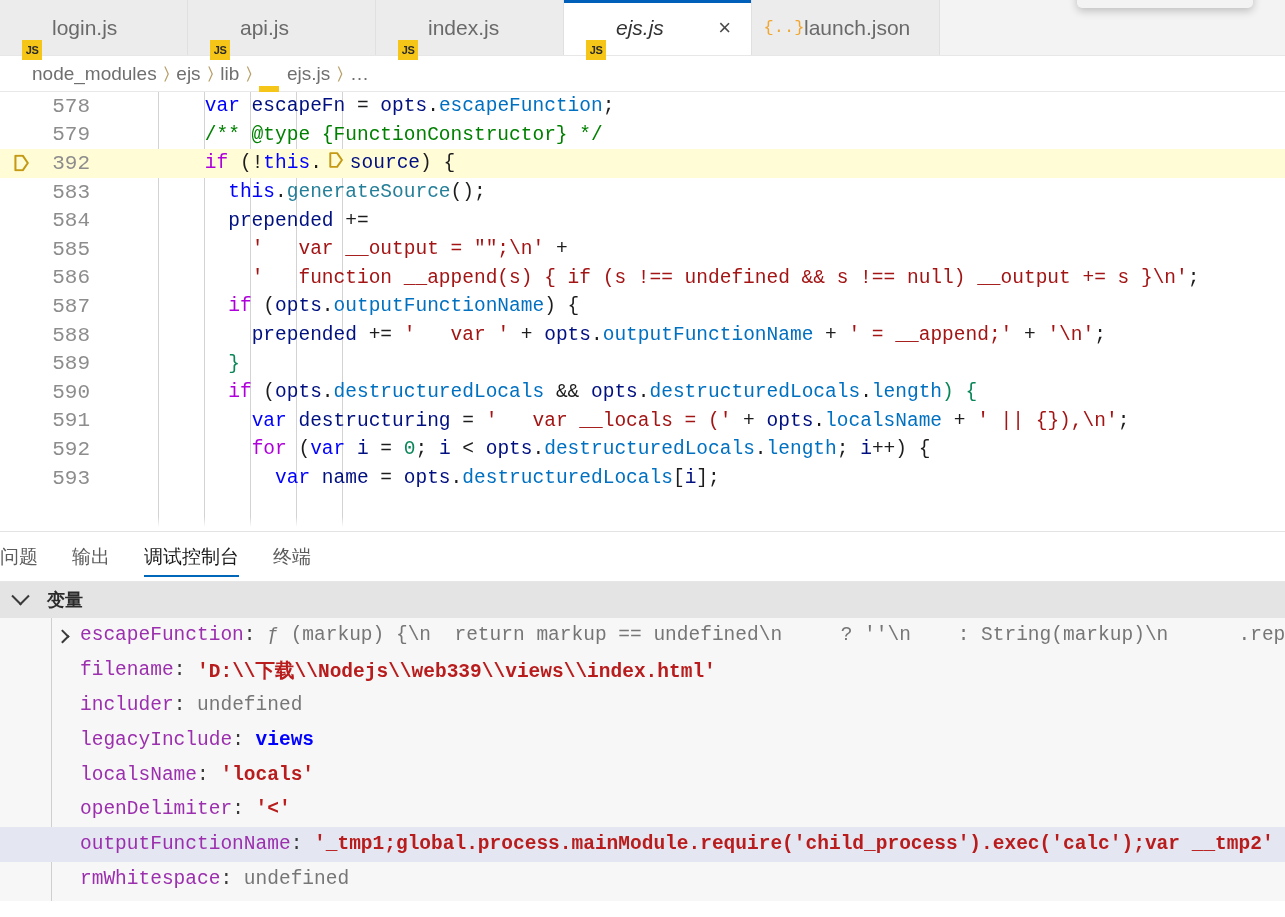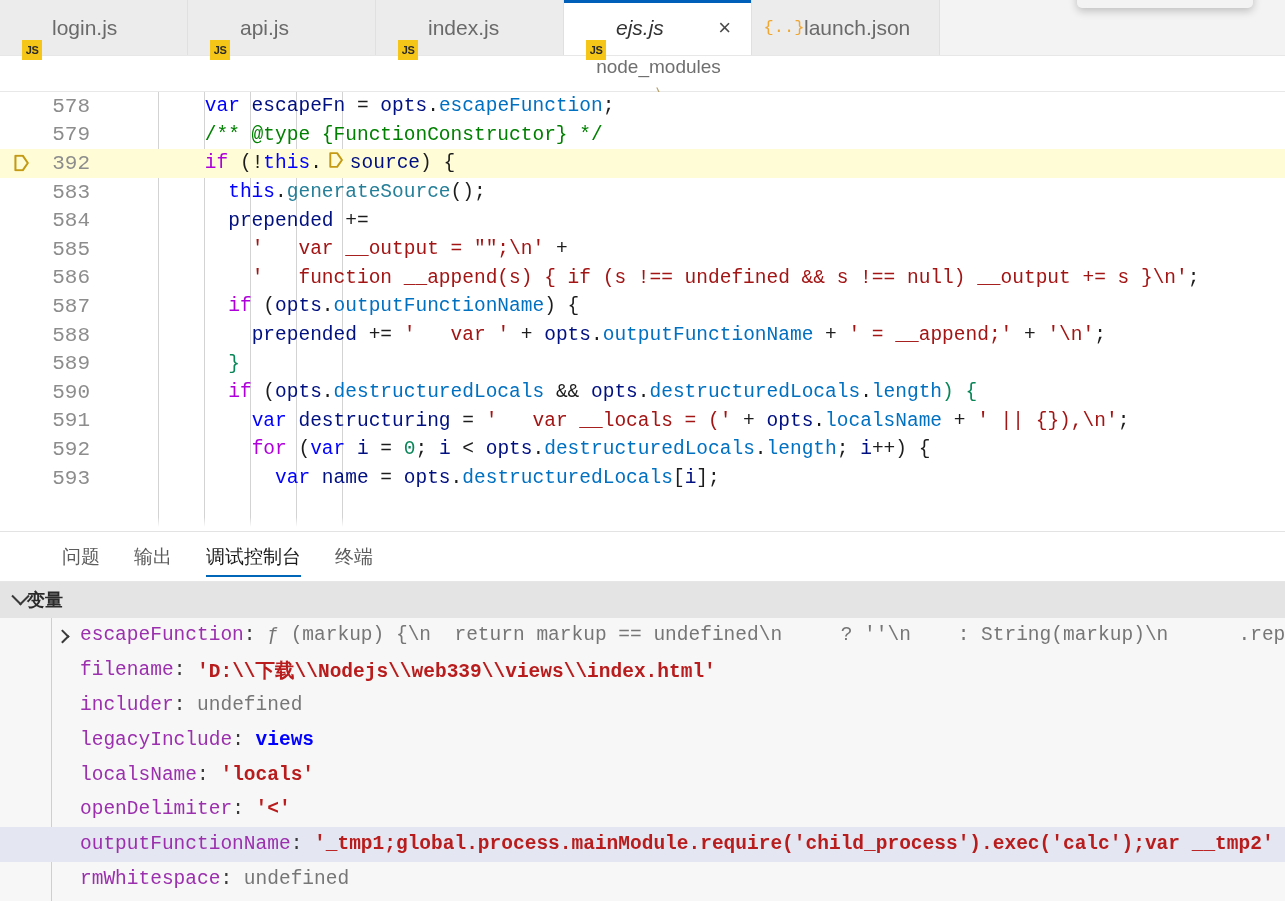--- a/index.html
+++ b/index.html
@@ -102,21 +102,20 @@
   .breadcrumb {
     height: 36px;
     display: flex;
     align-items: center;
     gap: 7px;
     padding-left: 32px;
     background: #ffffff;
     border-bottom: 1px solid #e8e8e8;
     font-size: 19px;
     color: #6f6f6f;
-    flex-direction: column;
   }
   .crumb { cursor: pointer; white-space: nowrap; }
   .crumb-sep { color: #b9a06a; font-size: 17px; }
   .crumb.file { display: inline-flex; align-items: center; gap: 8px; }
 
   
   .editor {
     position: relative;
     height: 439px;
     background: #ffffff;
@@ -185,41 +184,40 @@
   .op   { color: #1d1d1d; }
   .ctrl { color: #af00db; }
 
   
   .panel { background: #ffffff; border-top: 1px solid #e3e3e3; }
   .panel-tabs {
     height: 50px;
     display: flex;
     align-items: center;
     gap: 34px;
-    padding-left: 62px;
     background: #ffffff;
     border-bottom: 1px solid #e6e6e6;
     font-size: 19px;
     color: #5c5c5c;
   }
   .ptab { position: relative; height: 50px; display: flex; align-items: center; cursor: pointer; }
   .ptab.active { color: #1b1b1b; }
   .ptab.active::after {
     content: "";
     position: absolute;
     left: 0; right: 0; bottom: 5px;
     height: 2px;
     background: #0066b8;
   }
 
   .section-header {
     height: 36px;
     display: flex;
     align-items: center;
-    gap: 0;
+    gap: 20px;
     padding-left: 14px;
     background: #e4e4e4;
     font-size: 18px;
     font-weight: bold;
     color: #2b2b2b;
     cursor: pointer;
   }
   .chev-down {
     display: inline-block;
     width: 13px; height: 13px;

